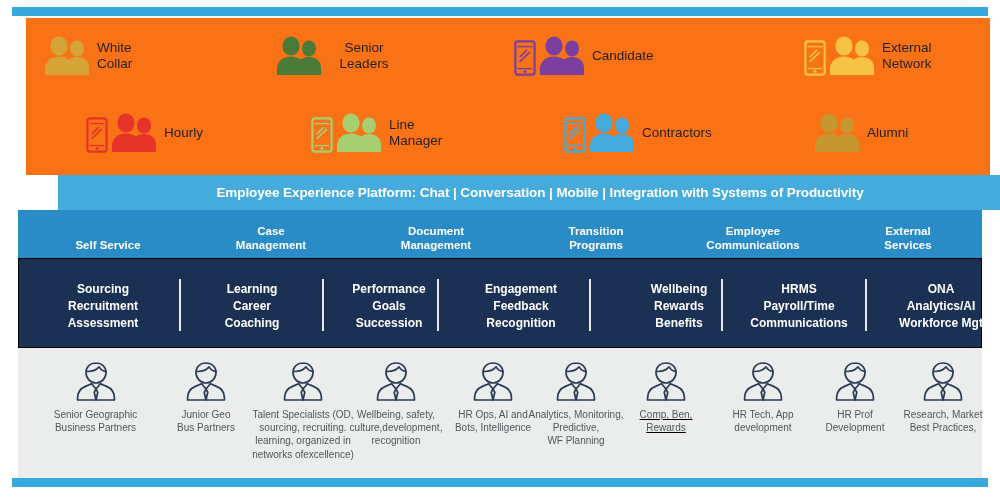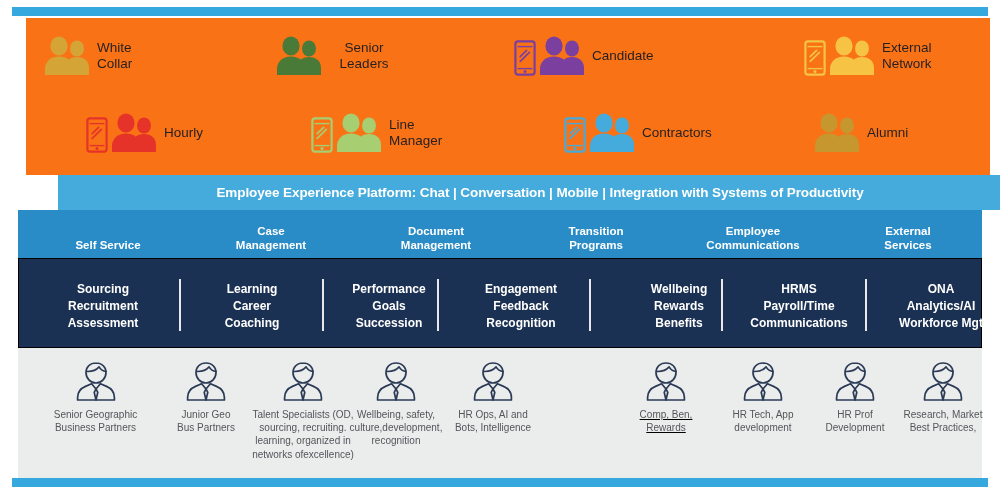--- a/index.html
+++ b/index.html
@@ -419,20 +419,31 @@
       <div class="role" style="left: 420px; width: 110px;"><span><svg class="avatar" width="46" height="44" viewBox="0 0 46 44" aria-hidden="true">
             <g fill="none" stroke="#2B3A55" stroke-width="1.7" stroke-linejoin="round" stroke-linecap="round">
               <path d="M23 3c-6.1 0-10 4.1-10 9.6 0 5.6 4.4 10.4 10 10.4s10-4.8 10-10.4C33 7.1 29.1 3 23 3z"></path>
               <path d="M14 11.5c4.6 0.2 9.2-1.4 12.1-4.6 1.6 2.9 4 4.4 6.9 4.6"></path>
               <path d="M18.6 23.8l-6.1 2.6C7.6 28.5 4.6 32.6 4.6 37.4V40h36.8v-2.6c0-4.8-3-8.9-7.9-11l-6.1-2.6"></path>
               <path d="M18.6 23.8L23 29l4.4-5.2"></path>
               <path d="M23 29l-1.8 3.3 1.8 7.7 1.8-7.7L23 29z"></path>
             </g>
           </svg></span><div class="desc">HR Ops, AI and
 Bots, Intelligence</div></div>
+      <div class="role" style="left: 498px; width: 120px;"><span><svg class="avatar" width="46" height="44" viewBox="0 0 46 44" aria-hidden="true">
+            <g fill="none" stroke="#2B3A55" stroke-width="1.7" stroke-linejoin="round" stroke-linecap="round">
+              <path d="M23 3c-6.1 0-10 4.1-10 9.6 0 5.6 4.4 10.4 10 10.4s10-4.8 10-10.4C33 7.1 29.1 3 23 3z"></path>
+              <path d="M14 11.5c4.6 0.2 9.2-1.4 12.1-4.6 1.6 2.9 4 4.4 6.9 4.6"></path>
+              <path d="M18.6 23.8l-6.1 2.6C7.6 28.5 4.6 32.6 4.6 37.4V40h36.8v-2.6c0-4.8-3-8.9-7.9-11l-6.1-2.6"></path>
+              <path d="M18.6 23.8L23 29l4.4-5.2"></path>
+              <path d="M23 29l-1.8 3.3 1.8 7.7 1.8-7.7L23 29z"></path>
+            </g>
+          </svg></span><div class="desc">Analytics, Monitoring,
+Predictive,
+WF Planning</div></div>
       <div class="role" style="left: 598px; width: 100px; text-decoration: underline;"><span><svg class="avatar" width="46" height="44" viewBox="0 0 46 44" aria-hidden="true">
             <g fill="none" stroke="#2B3A55" stroke-width="1.7" stroke-linejoin="round" stroke-linecap="round">
               <path d="M23 3c-6.1 0-10 4.1-10 9.6 0 5.6 4.4 10.4 10 10.4s10-4.8 10-10.4C33 7.1 29.1 3 23 3z"></path>
               <path d="M14 11.5c4.6 0.2 9.2-1.4 12.1-4.6 1.6 2.9 4 4.4 6.9 4.6"></path>
               <path d="M18.6 23.8l-6.1 2.6C7.6 28.5 4.6 32.6 4.6 37.4V40h36.8v-2.6c0-4.8-3-8.9-7.9-11l-6.1-2.6"></path>
               <path d="M18.6 23.8L23 29l4.4-5.2"></path>
               <path d="M23 29l-1.8 3.3 1.8 7.7 1.8-7.7L23 29z"></path>
             </g>
           </svg></span><div class="desc">Comp, Ben,
 Rewards</div></div>

